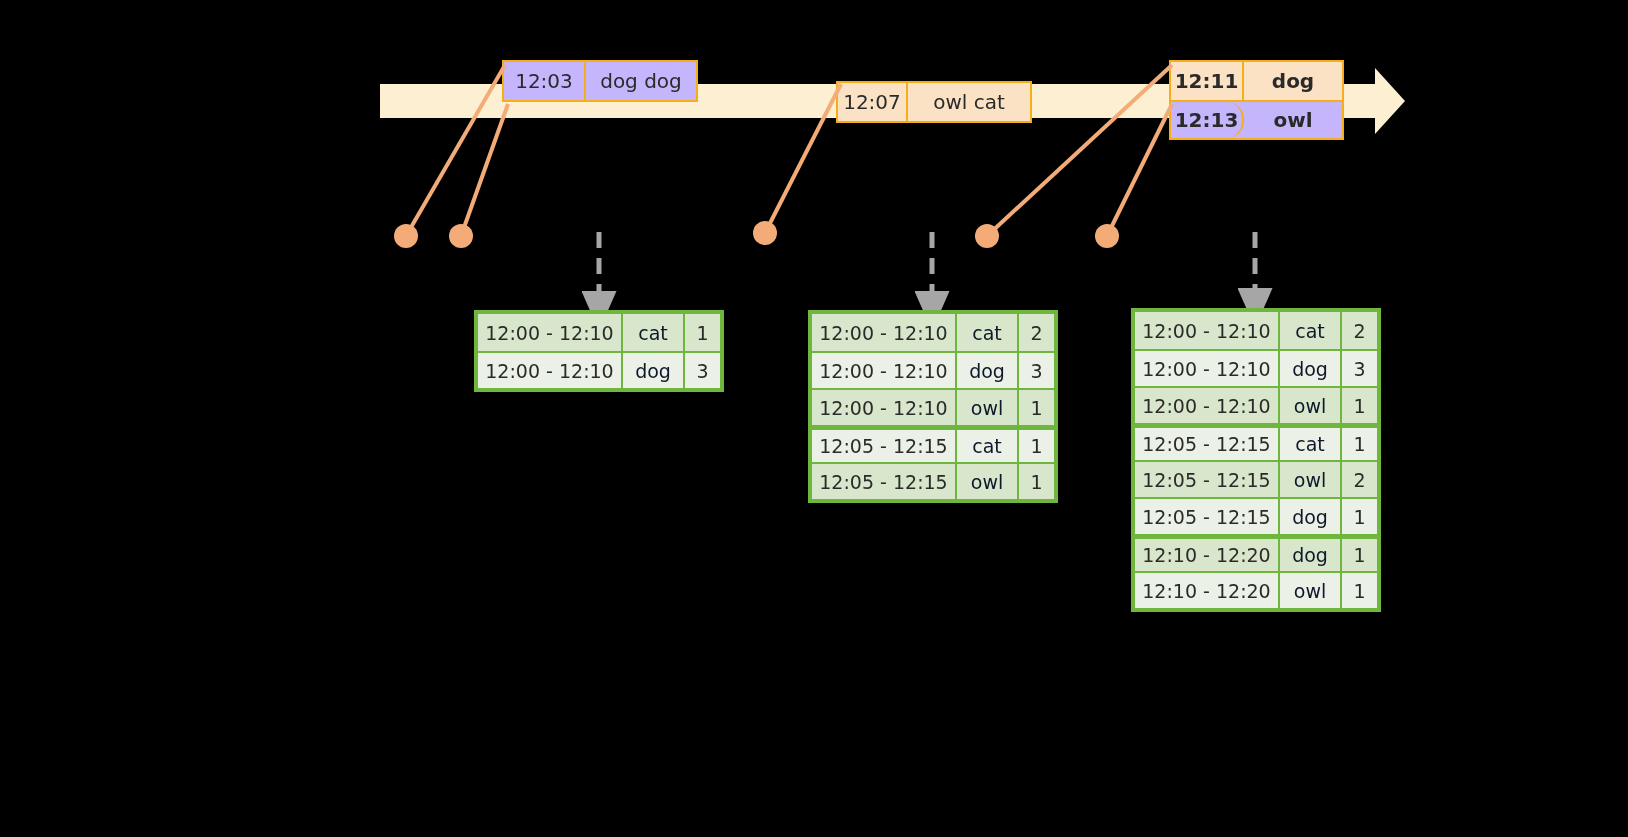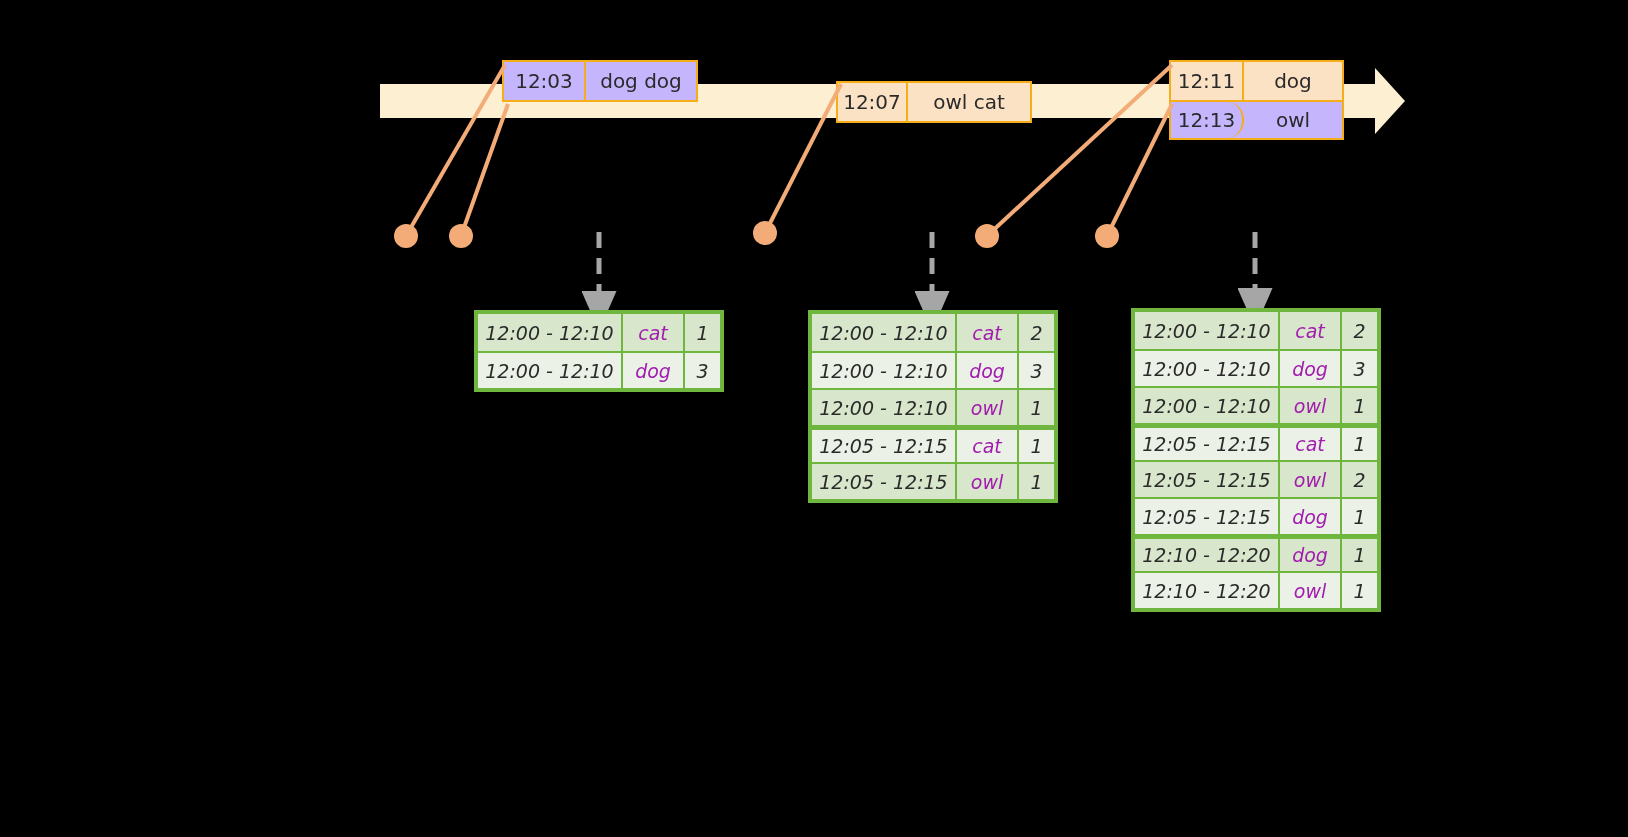--- a/index.html
+++ b/index.html
@@ -68,36 +68,35 @@
     position:absolute;
     border:4px solid #6EB63E;
     box-sizing:border-box;
     background:#6EB63E;
     display:flex;flex-direction:column;
   }
   .grow{
     display:flex;
     height:37px;
     box-sizing:border-box;
-    font-style:italic;
   }
   .grow.a{background:#D8E6CB;}
   .grow.b{background:#EBF1E6;}
   .grow + .grow{border-top:2px solid #6EB63E;}
   .grow.sep{border-top:5px solid #6EB63E;}
   .gwin{
     box-sizing:border-box;
     display:flex;align-items:center;justify-content:center;
     font-size:19px;color:#2a2a2a;
     border-right:2px solid #6EB63E;
   }
   .gkey{
     box-sizing:border-box;
     display:flex;align-items:center;justify-content:center;
-    font-size:19px;color:#a21caf;
+    font-size:19px;color:#0f172a;
     border-right:2px solid #6EB63E;
   }
   .gcnt{
     box-sizing:border-box;
     flex:1;
     display:flex;align-items:center;justify-content:center;
     font-size:19px;color:#2a2a2a;
   }
 </style>
 </head>
@@ -115,21 +114,21 @@
     </div>
   </div>
 
   <div class="evt" style="left:836px;top:81px;width:196px;">
     <div class="evt-row shade">
       <div class="evt-time" style="width:70px;">12:07</div>
       <div class="evt-val">owl cat</div>
     </div>
   </div>
 
-  <div class="evt" style="left:1169px;top:60px;width:175px;">
+  <div class="evt" style="left:1169px;top:60px;width:175px;font-weight:bold;">
     <div class="evt-row shade">
       <div class="evt-time" style="width:73px;">12:11</div>
       <div class="evt-val">dog</div>
     </div>
     <div class="evt-row plain">
       <div class="evt-time" style="width:73px;border-radius:17px;">12:13</div>
       <div class="evt-val">owl</div>
     </div>
   </div>
 

